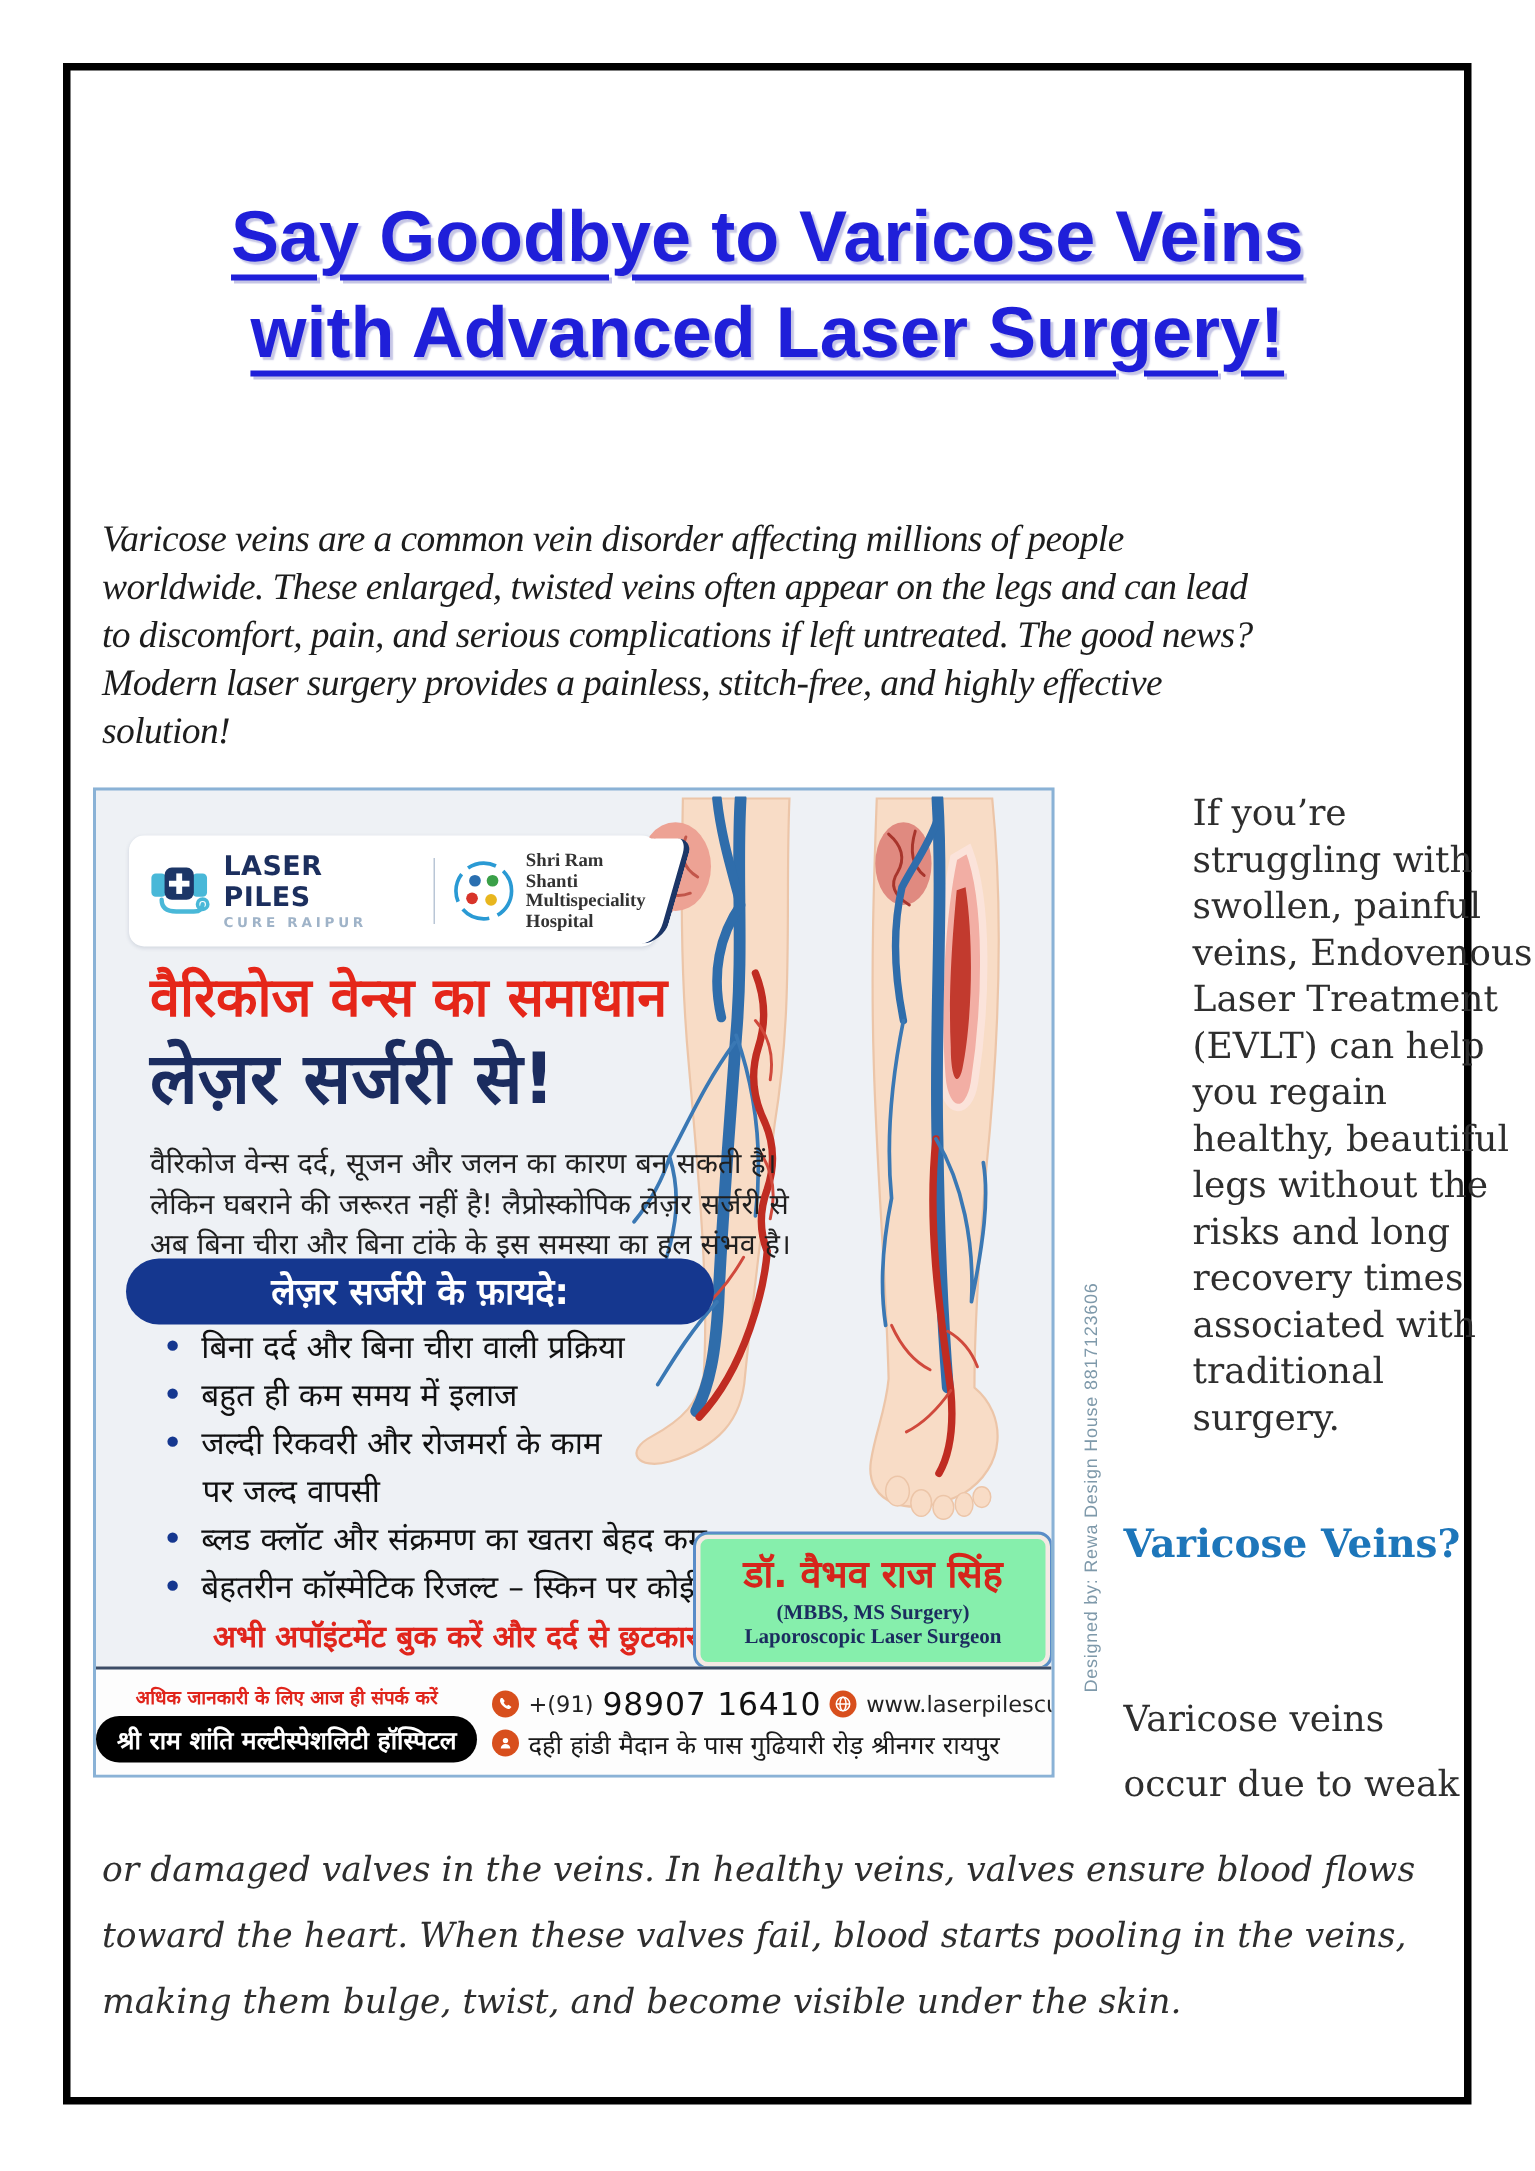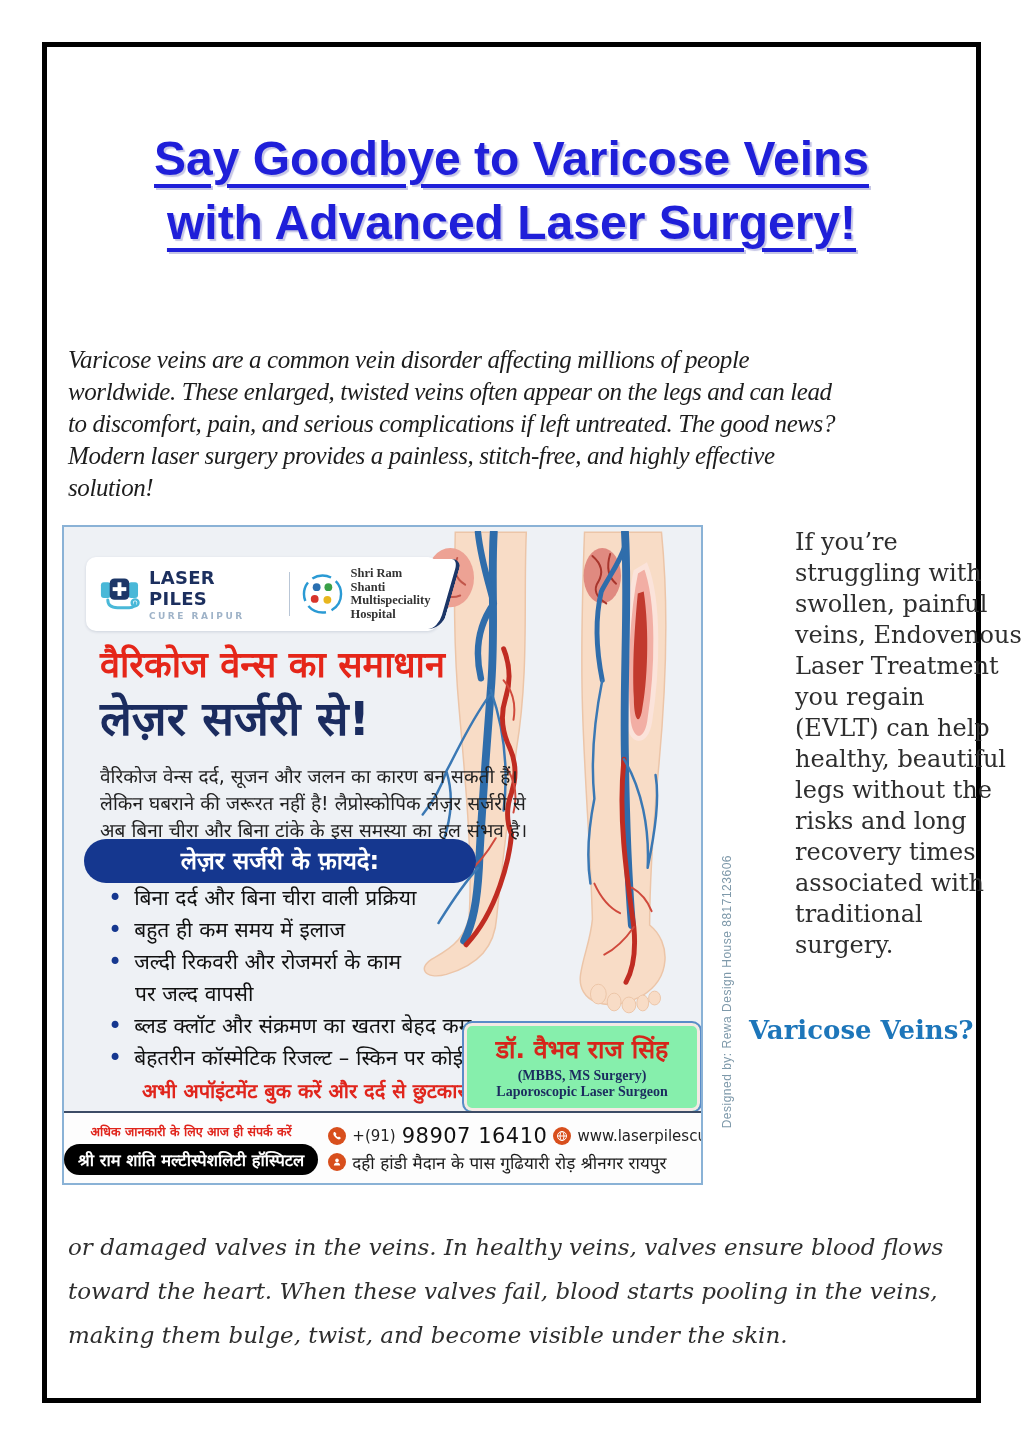--- a/index.html
+++ b/index.html
@@ -254,35 +254,39 @@
 
     <div class="designed-by">Designed by: Rewa Design House 8817123606</div>
   </div>
 
   <div class="side-col">
     <div class="sline">If you’re</div>
     <div class="sline">struggling with</div>
     <div class="sline">swollen, painful</div>
     <div class="sline">veins, Endovenous</div>
     <div class="sline">Laser Treatment</div>
+    <div class="sline">(EVLT) can help</div>
     <div class="sline">you regain</div>
-    <div class="sline">(EVLT) can help</div>
     <div class="sline">healthy, beautiful</div>
     <div class="sline">legs without the</div>
     <div class="sline">risks and long</div>
     <div class="sline">recovery times</div>
     <div class="sline">associated with</div>
     <div class="sline">traditional</div>
     <div class="sline">surgery.</div>
   </div>
 
   <div class="side-heading">
     <div class="hline">Varicose Veins?</div>
   </div>
 
+  <div class="side-para2">
+    <div class="sline">Varicose veins</div>
+    <div class="sline">occur due to weak</div>
+  </div>
 
   <div class="para bottom-para">
     <div class="pline">or damaged valves in the veins. In healthy veins, valves ensure blood flows</div>
     <div class="pline">toward the heart. When these valves fail, blood starts pooling in the veins,</div>
     <div class="pline">making them bulge, twist, and become visible under the skin.</div>
   </div>
 
 </div>
 
 </body></html>

